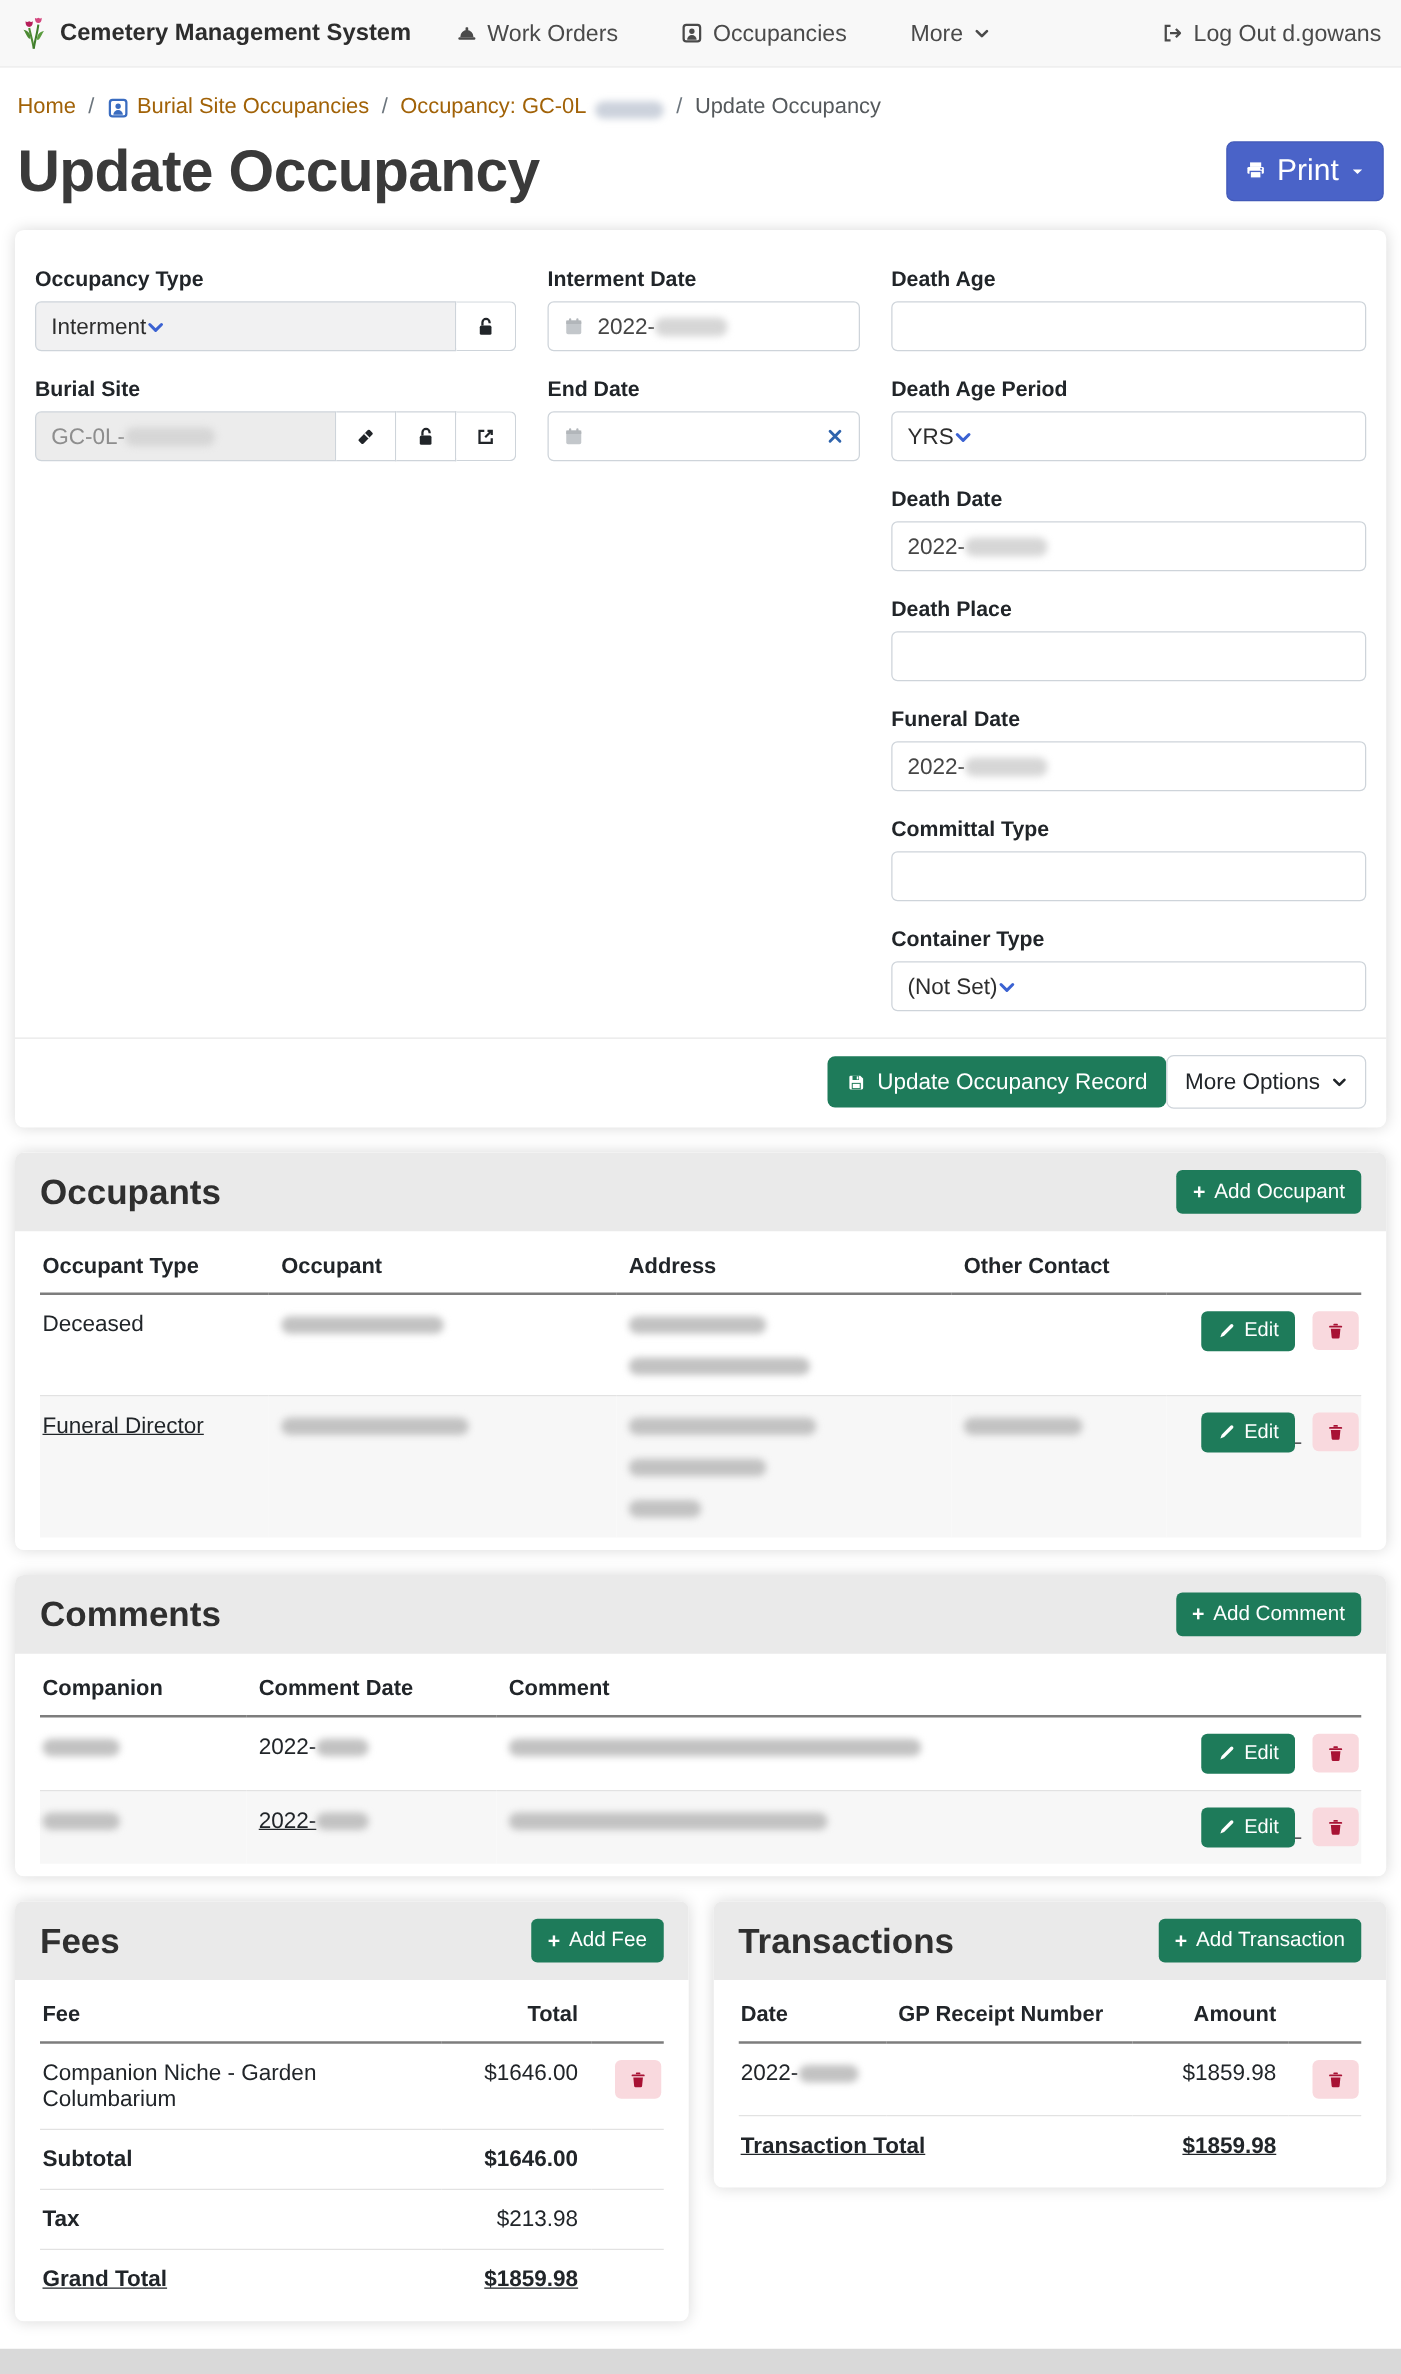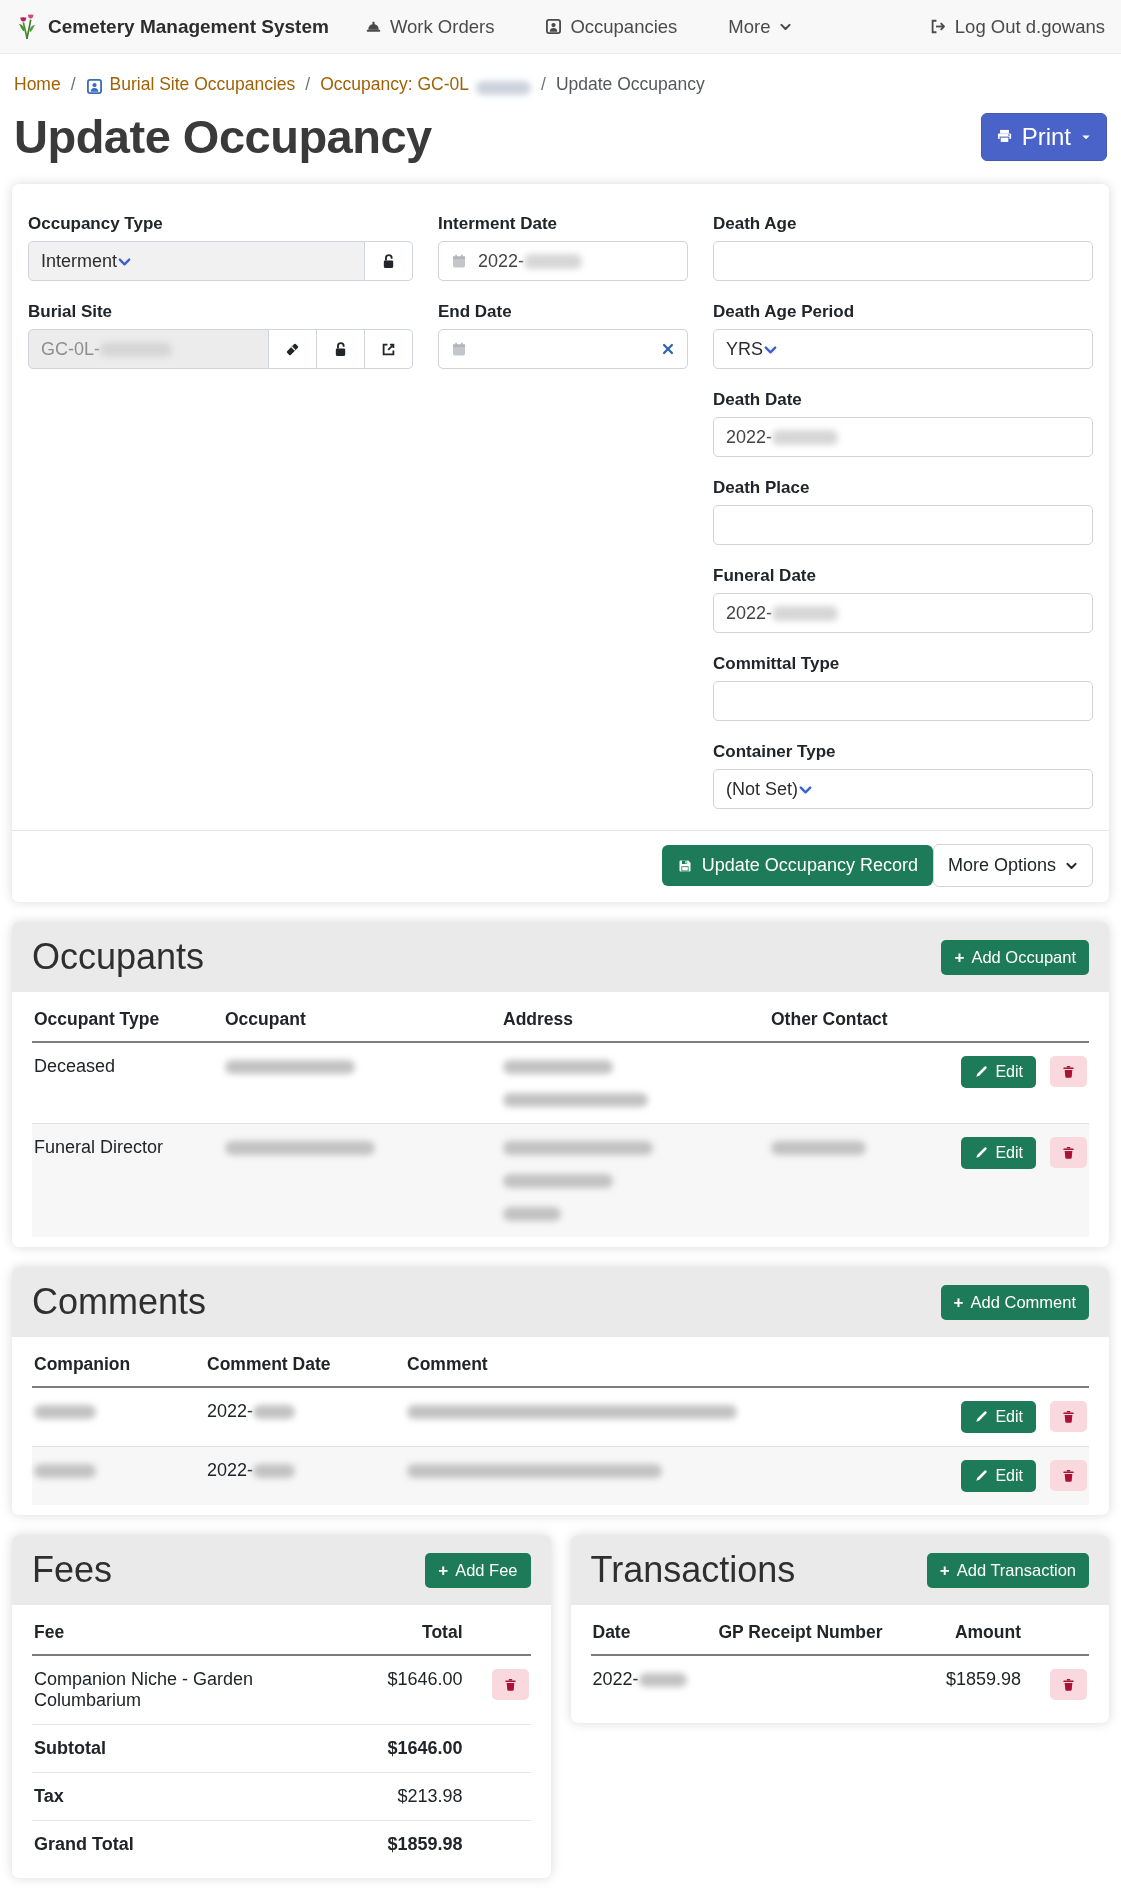--- a/index.html
+++ b/index.html
@@ -47,32 +47,32 @@
   .date-text { color:#454545; margin-left:11px; }
   .clear-x { margin-left:auto; display:flex; align-items:center; cursor:pointer; }
   .form-foot { border-top:1px solid #e7e7e7; padding:13px 16px 15px;
     display:flex; justify-content:flex-end; align-items:center; }
   .btn-success { background:#1e7b5a; color:#fff; border:none; border-radius:6px; padding:10px 15px;
     font-size:18px; display:flex; align-items:center; gap:9px; cursor:pointer; }
   .btn-outline { background:#fff; border:1px solid #ced4da; border-radius:6px; padding:10px 14px;
     font-size:18px; color:#212529; display:flex; align-items:center; gap:9px; cursor:pointer; }
   
   .sec-head { background:#eaeaea; padding:14px 20px; display:flex; align-items:center; justify-content:space-between; }
-  .sec-title { font-size:36px; color:#2f2f2f; font-weight:400; }
+  .sec-title { font-size:28px; color:#2f2f2f; font-weight:700; }
   .btn-add { background:#1e7b5a; color:#fff; border:none; border-radius:5px; padding:8px 13px;
     font-size:16.5px; display:flex; align-items:center; gap:7px; cursor:pointer; }
   .plus { font-size:17px; font-weight:700; line-height:1; }
   .tbl-wrap { padding:2px 20px 10px; }
   table { width:100%; border-collapse:collapse; }
   th { text-align:left; font-size:17.5px; font-weight:700; padding:15px 10px 11px; border-bottom:2px solid #7d7d7d; }
   td { font-size:18px; padding:13px 10px; border-bottom:1px solid #e2e2e2; vertical-align:top; }
   th:first-child, td:first-child { padding-left:2px; }
   th:last-child, td:last-child { padding-right:2px; }
   tr.striped td { background:#f7f7f7; }
-  tbody tr:last-child td { border-bottom:none; }
+  tbody tr:last-child td { border-bottom:none;text-decoration:underline; }
   td.actions { text-align:right; white-space:nowrap; }
   td.num, th.num { text-align:right; }
   .b { font-weight:700; }
   .btn-edit { background:#1e7b5a; color:#fff; border:none; border-radius:5px; padding:7px 13px;
     font-size:16px; display:inline-flex; align-items:center; gap:7px; cursor:pointer; }
   .btn-trash { background:#f9d9de; border:none; border-radius:5px; padding:8px 11px;
     display:inline-flex; align-items:center; cursor:pointer; margin-left:9px; }
   .btn-trash.solo { margin-left:0; }
   
   .rd { display:inline-block; height:14px; border-radius:7px; background:#c2c2c2; filter:blur(3px); vertical-align:middle; }
@@ -608,20 +608,25 @@
                 <svg width="15" height="15" viewBox="0 0 16 16">
                   <g fill="#a81234">
                     <rect x="2.4" y="3.8" width="11.2" height="1.6" rx="0.8"></rect>
                     <rect x="6.1" y="2.2" width="3.8" height="1.4" rx="0.5"></rect>
                     <path d="M3.9 6.4h8.2l-.7 7.2a1.2 1.2 0 0 1-1.2 1.1H5.8a1.2 1.2 0 0 1-1.2-1.1z"></path>
                   </g>
                 </svg>
               </button>
             </td>
           </tr>
+          <tr>
+            <td class="b" colspan="2">Transaction Total</td>
+            <td class="num b">$1859.98</td>
+            <td></td>
+          </tr>
         </tbody>
       </table>
     </div>
   </div>
 </div>
 
 <div class="footer">
   
   
 </div>

